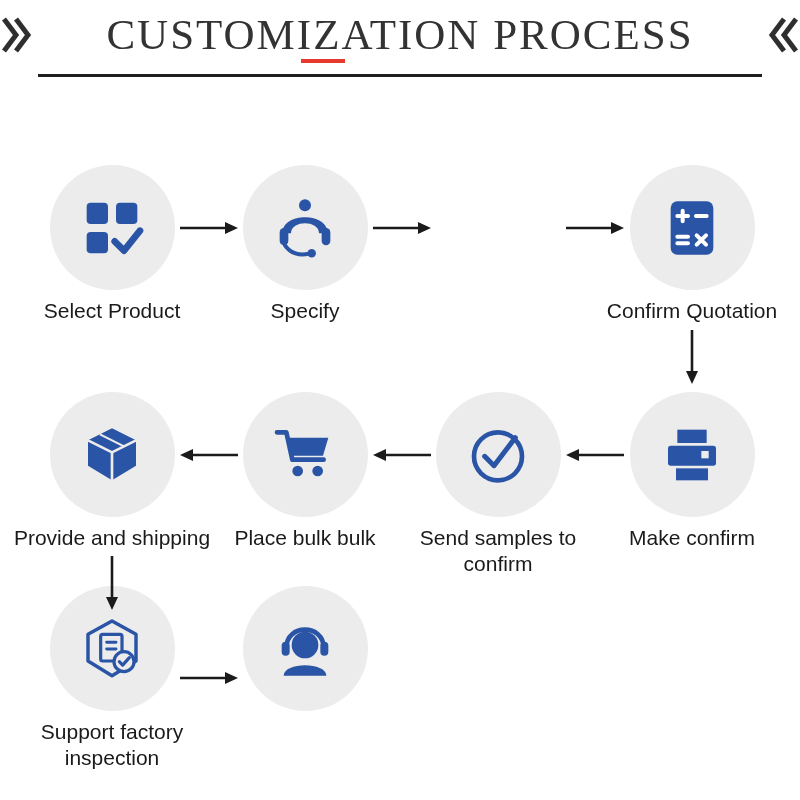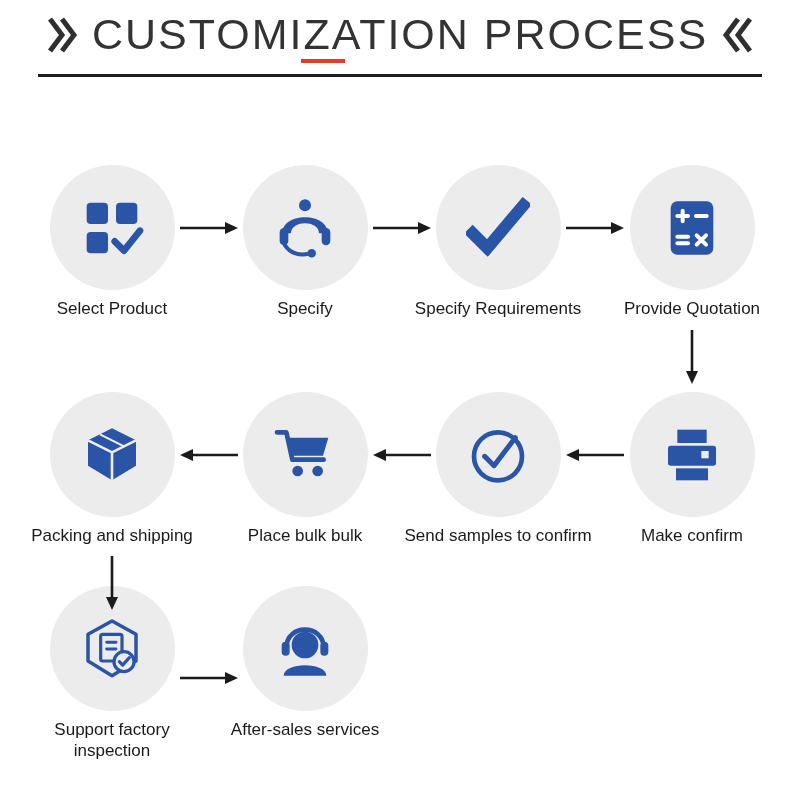--- a/index.html
+++ b/index.html
@@ -7,30 +7,30 @@
     --circle-gray:#ececec;
     --arrow-black:#1b1b1b;
     --underline-red:#e8392e;
     --title-gray:#333333;
   }
   *{box-sizing:border-box;}
   body{margin:0;background:#ffffff;font-family:"Liberation Sans",sans-serif;}
   .canvas{position:relative;width:800px;height:800px;background:#ffffff;overflow:hidden;}
 
   
-  .title-wrap{position:absolute;top:10px;left:0;width:800px;display:flex;align-items:center;justify-content:center;gap:12px;}
+  .title-wrap{position:absolute;top:10px;left:0;width:800px;display:flex;align-items:center;justify-content:space-between;gap:12px;font-family:Liberation Serif, serif;}
   .title-text{font-size:43px;letter-spacing:2px;color:var(--title-gray);font-weight:400;white-space:nowrap;}
   .mark svg{display:block;}
   .red-underline{position:absolute;left:301px;top:59px;width:44px;height:4px;background:var(--underline-red);}
   .divider{position:absolute;top:74px;left:38px;width:724px;height:3px;background:#1f1f1f;}
 
   
   .node{position:absolute;width:200px;text-align:center;}
   .circle{width:125px;height:125px;border-radius:50%;background:var(--circle-gray);margin:0 auto;display:flex;align-items:center;justify-content:center;color:var(--icon-blue);}
-  .label{margin-top:8px;font-size:17px;line-height:1.25;color:#1a1a1a;}
+  .label{margin-top:8px;font-size:21px;line-height:1.25;color:#1a1a1a;}
   .label.narrow{max-width:150px;margin-left:auto;margin-right:auto;}
 
   
   .r1{top:165px;} .r2{top:392px;} .r3{top:586px;}
   .c1{left:12px;} .c2{left:205px;} .c3{left:398px;} .c4{left:592px;}
 
   
   .arrow{position:absolute;color:var(--arrow-black);}
   .ar-r1a{left:180px;top:221px;} .ar-r1b{left:373px;top:221px;} .ar-r1c{left:566px;top:221px;}
   .ar-r2a{left:180px;top:448px;} .ar-r2b{left:373px;top:448px;} .ar-r2c{left:566px;top:448px;}
@@ -82,52 +82,44 @@
         <path d="M7 28 C7 12 41 12 41 28 L34.5 28 C34.5 18 13.5 18 13.5 28 Z" fill="currentColor"></path>
         <rect x="5" y="24" width="6.5" height="13" rx="3.2" fill="currentColor"></rect>
         <rect x="36.5" y="24" width="6.5" height="13" rx="3.2" fill="currentColor"></rect>
         <path d="M9 37 C13 43 20 45 27 43.2" fill="none" stroke="currentColor" stroke-width="3" stroke-linecap="round"></path>
         <circle cx="29" cy="43" r="3.2" fill="currentColor"></circle>
       </svg>
     </div>
     <div class="label">Specify</div>
   </div>
 
-  <div class="node r1 c3">
-    <div class="circle">
-      <svg width="64" height="64" viewBox="0 0 48 48">
-        <path d="M5 28 L16 39 L43 7" fill="none" stroke="currentColor" stroke-width="9" stroke-linecap="square" stroke-linejoin="miter"></path>
-      </svg>
-    </div>
-    <div class="label">Specify Requirements</div>
-  </div>
 
   <div class="node r1 c4">
     <div class="circle">
       <svg width="64" height="64" viewBox="0 0 48 48">
         <rect x="8" y="4" width="32" height="40" rx="5" fill="currentColor"></rect>
         <path d="M13 15 H21 M17 11 V19" stroke="#ffffff" stroke-width="3" stroke-linecap="round" fill="none"></path>
         <path d="M27 15 H35" stroke="#ffffff" stroke-width="3" stroke-linecap="round" fill="none"></path>
         <path d="M13 30.5 H21 M13 35.5 H21" stroke="#ffffff" stroke-width="3" stroke-linecap="round" fill="none"></path>
         <path d="M27.5 29.5 L34.5 36.5 M34.5 29.5 L27.5 36.5" stroke="#ffffff" stroke-width="3" stroke-linecap="round" fill="none"></path>
       </svg>
     </div>
-    <div class="label">Provide Quotation</div>
+    <div class="label">Confirm Quotation</div>
   </div>
 
   <div class="node r2 c1">
     <div class="circle">
       <svg width="64" height="64" viewBox="0 0 48 48">
         <polygon points="24,4 42,13 42,32 24,43 6,32 6,13" fill="currentColor"></polygon>
         <path d="M6 13 L24 22 L42 13" fill="none" stroke="#ececec" stroke-width="2"></path>
         <path d="M24 22 L24 43" fill="none" stroke="#ececec" stroke-width="2"></path>
         <path d="M15 8.5 L33 17.5" fill="none" stroke="#ececec" stroke-width="1.6"></path>
       </svg>
     </div>
-    <div class="label">Packing and shipping</div>
+    <div class="label">Provide and shipping</div>
   </div>
 
   <div class="node r2 c2">
     <div class="circle">
       <svg width="64" height="64" viewBox="0 0 48 48">
         <path d="M3 7 H10 L14.5 27.5 H38" fill="none" stroke="currentColor" stroke-width="3.5" stroke-linejoin="round" stroke-linecap="round"></path>
         <polygon points="12,11 41.5,11 37.5,24.5 14.8,24.5" fill="currentColor"></polygon>
         <circle cx="18.5" cy="36" r="4" fill="currentColor"></circle>
         <circle cx="33.5" cy="36" r="4" fill="currentColor"></circle>
       </svg>
@@ -173,21 +165,20 @@
   <div class="node r3 c2">
     <div class="circle">
       <svg width="64" height="64" viewBox="0 0 48 48">
         <path d="M10 23 C10 5 38 5 38 23" fill="none" stroke="currentColor" stroke-width="3.5"></path>
         <circle cx="24" cy="21" r="10" fill="currentColor"></circle>
         <path d="M8 44 C8 33.5 40 33.5 40 44 Z" fill="currentColor"></path>
         <rect x="6.5" y="18.5" width="6" height="10.5" rx="3" fill="currentColor"></rect>
         <rect x="35.5" y="18.5" width="6" height="10.5" rx="3" fill="currentColor"></rect>
       </svg>
     </div>
-    <div class="label">After-sales services</div>
   </div>
 
   <span class="arrow ar-r1a">
     <svg width="58" height="14" viewBox="0 0 58 14">
         <line x1="0" y1="7" x2="46" y2="7" stroke="currentColor" stroke-width="2.6"></line>
         <polygon points="45,1 58,7 45,13" fill="currentColor"></polygon>
       </svg>
   </span>
   <span class="arrow ar-r1b">
     <svg width="58" height="14" viewBox="0 0 58 14">

